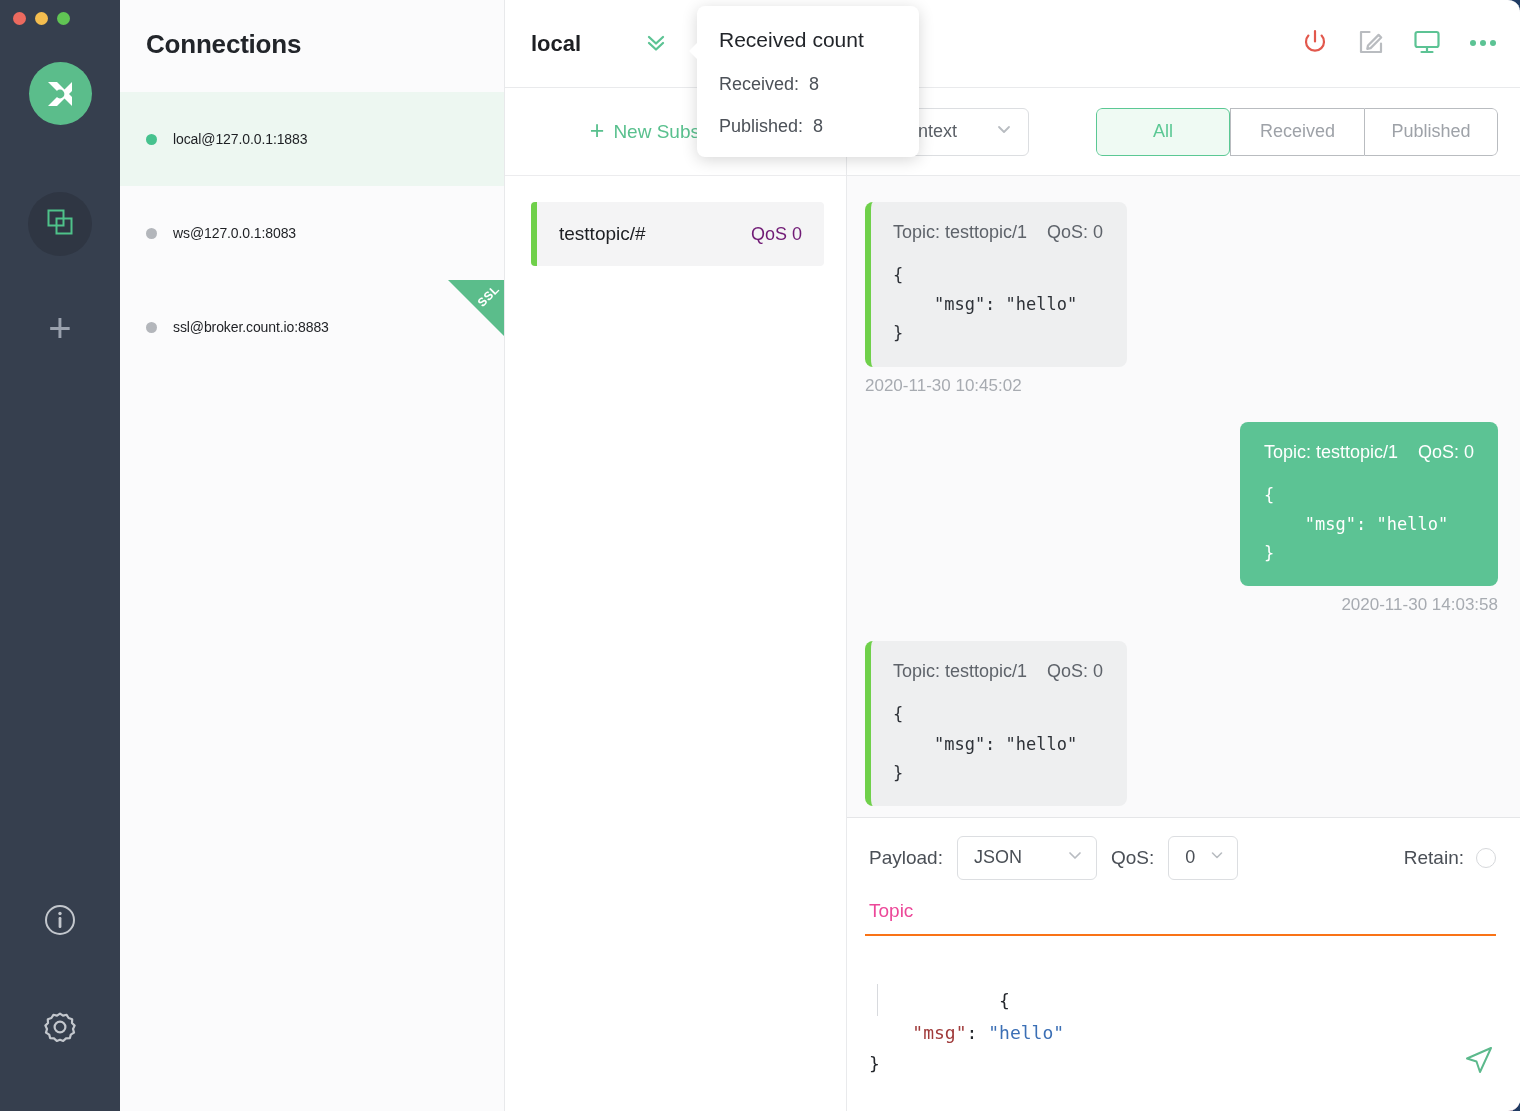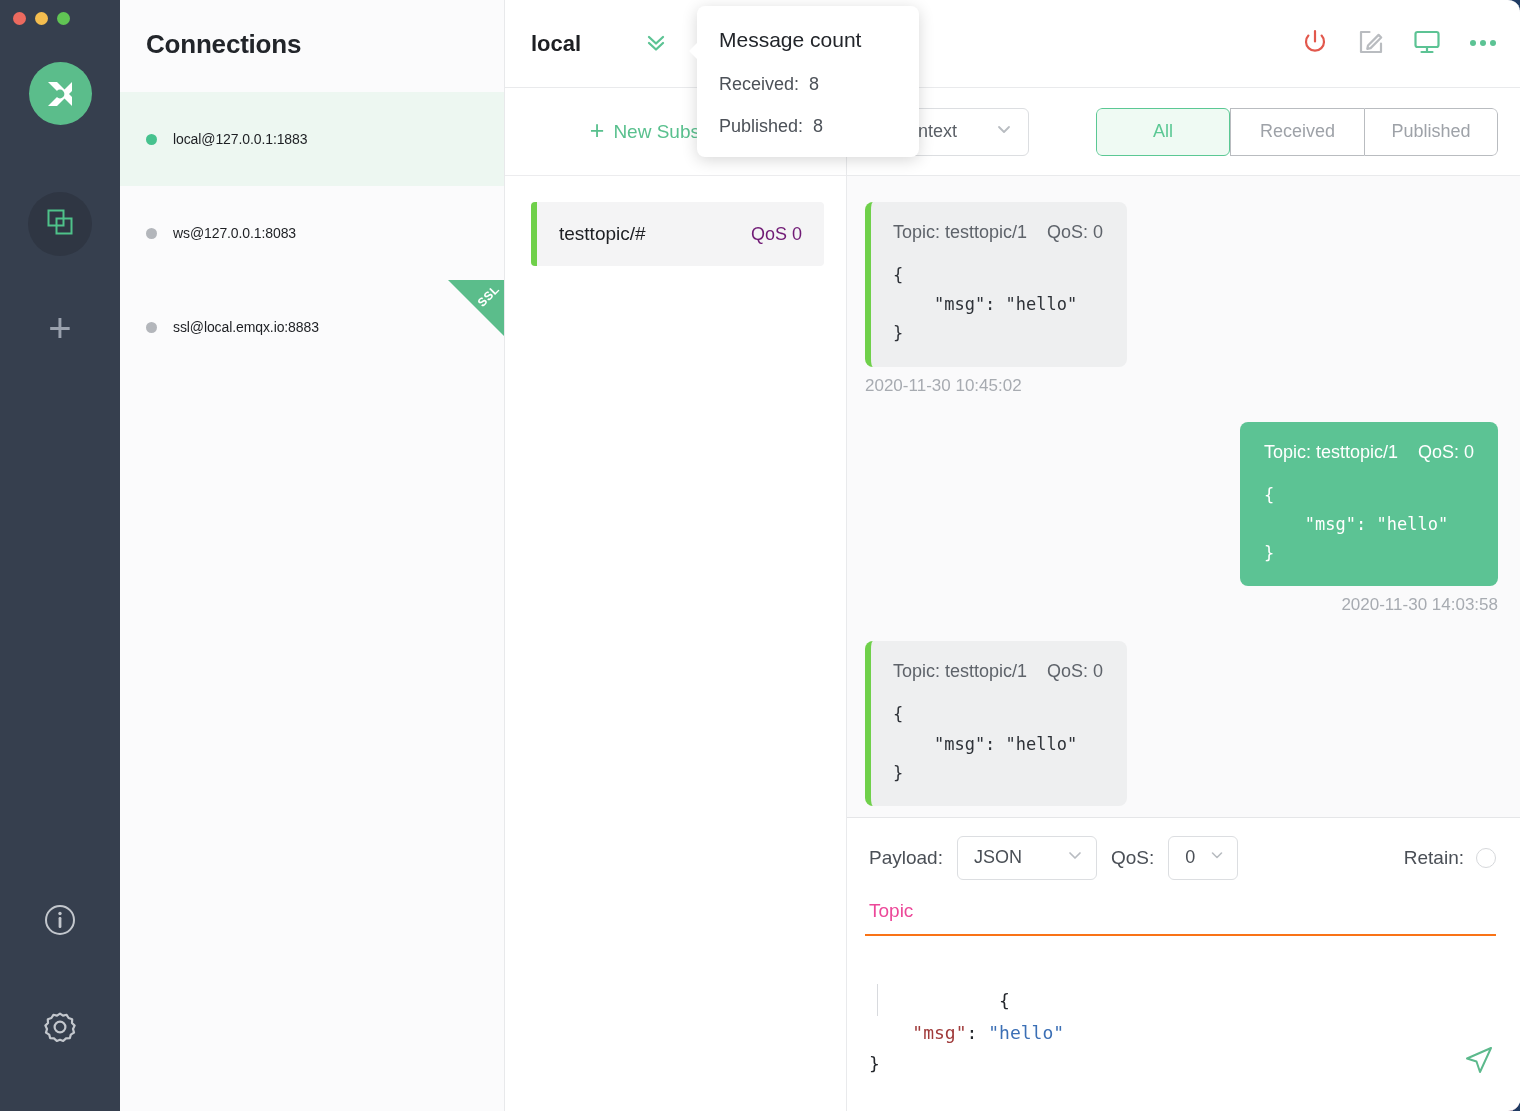--- a/index.html
+++ b/index.html
@@ -499,21 +499,21 @@
         <span class="conn-name">local@127.0.0.1:1883</span>
       </div>
 
       <div class="conn-item">
         <span class="dot"></span>
         <span class="conn-name">ws@127.0.0.1:8083</span>
       </div>
 
       <div class="conn-item">
         <span class="dot"></span>
-        <span class="conn-name">ssl@local.emqx.io:8883</span>
+        <span class="conn-name">ssl@broker.count.io:8883</span>
         <span class="ssl-flag"></span>
         <span class="ssl-flag-text">SSL</span>
       </div>
 
     </div>
   </div>
 
   <div class="main">
 
     <div class="topbar">
@@ -677,21 +677,21 @@
               </svg>
             </span>
           </div>
         </div>
 
       </div>
     </div>
   </div>
 
   <div class="tooltip">
-    <div class="tt-title">Message count</div>
+    <div class="tt-title">Received count</div>
     <div class="tt-line">Received:  8</div>
     <div class="tt-line">Published:  8</div>
   </div>
 
   <div class="corner-tr"></div>
   <div class="win-mask-tr"></div>
   <div class="corner-br"></div>
   <div class="win-mask-br"></div>
 
 </div>

